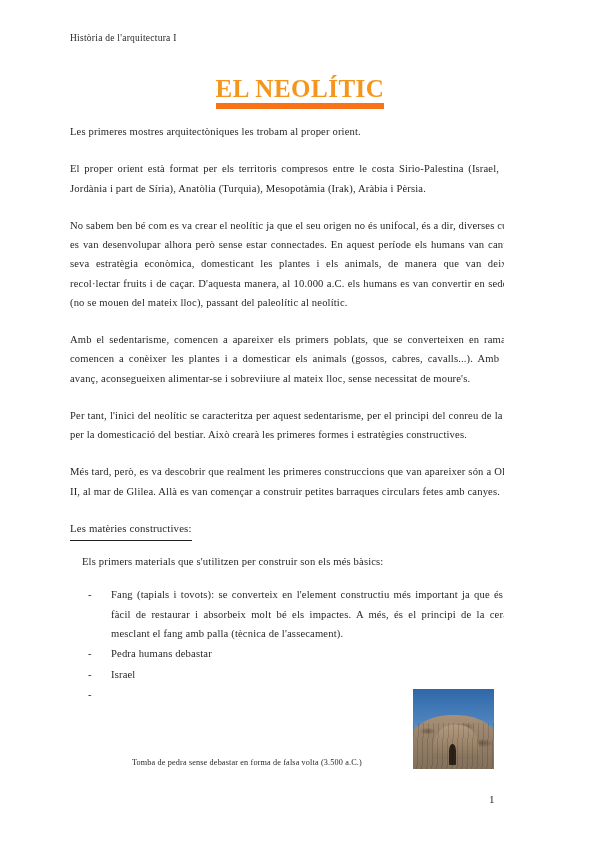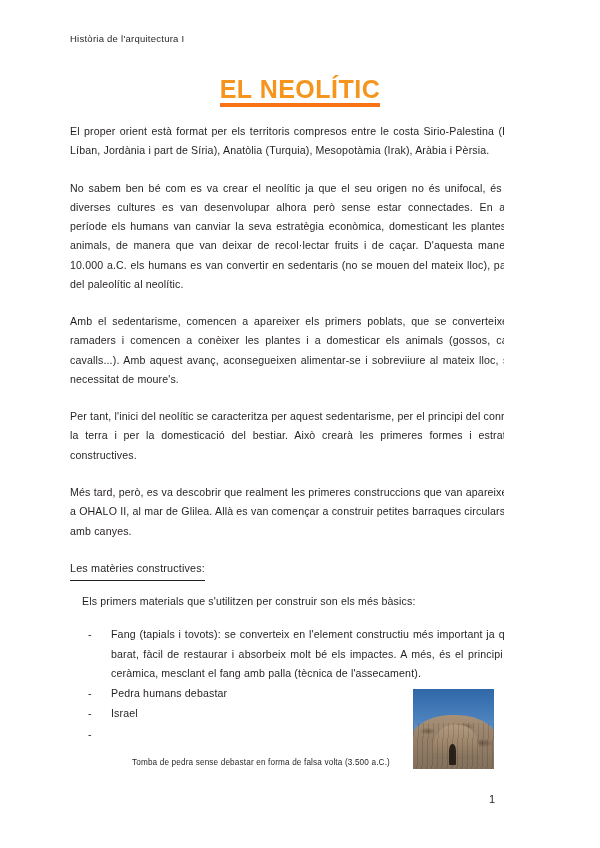--- a/index.html
+++ b/index.html
@@ -5,21 +5,21 @@
   html, body {
     margin: 0;
     padding: 0;
     background: #ffffff;
   }
   .page {
     position: relative;
     width: 504px;
     height: 848px;
     background: #ffffff;
-    font-family: Liberation Sans, sans-serif;
+    font-family: Liberation Serif, serif;
     color: #231f20;
     overflow: hidden;
   }
   .doc-header {
     position: absolute;
     left: 70px;
     top: 33px;
     font-size: 9.5px;
     letter-spacing: 0.25px;
     color: #231f20;
@@ -30,21 +30,21 @@
     top: 76px;
     width: 600px;
     text-align: center;
   }
   .doc-title {
     display: inline-block;
     font-size: 25px;
     font-weight: bold;
     letter-spacing: 0.5px;
     color: #F5951E;
-    border-bottom: 4px solid #f97316;
+    border-bottom: 6px solid #f97316;
     padding-bottom: 1px;
     line-height: 1.05;
   }
   .body-area {
     position: absolute;
     left: 70px;
     top: 122px;
     width: 462px;
   }
   p.para {
@@ -197,20 +197,21 @@
 <div class="page">
 
   <div class="doc-header">Història de l'arquitectura I</div>
 
   <div class="title-wrap">
     <span class="doc-title">EL NEOLÍTIC</span>
   </div>
 
   <div class="body-area">
 
+    <p class="para">Les primeres mostres arquitectòniques les trobam al proper orient.</p>
     <p class="para">El proper orient està format per els territoris compresos entre le costa Sirio-Palestina (Israel, Líban, Jordània i part de Síria), Anatòlia (Turquia), Mesopotàmia (Irak), Aràbia i Pèrsia.</p>
     <p class="para">No sabem ben bé com es va crear el neolític ja que el seu origen no és unifocal, és a dir, diverses cultures es van desenvolupar alhora però sense estar connectades. En aquest període els humans van canviar la seva estratègia econòmica, domesticant les plantes i els animals, de manera que van deixar de recol·lectar fruits i de caçar. D'aquesta manera, al 10.000 a.C. els humans es van convertir en sedentaris (no se mouen del mateix lloc), passant del paleolític al neolític.</p>
     <p class="para">Amb el sedentarisme, comencen a apareixer els primers poblats, que se converteixen en ramaders i comencen a conèixer les plantes i a domesticar els animals (gossos, cabres, cavalls...). Amb aquest avanç, aconsegueixen alimentar-se i sobreviiure al mateix lloc, sense necessitat de moure's.</p>
     <p class="para">Per tant, l'inici del neolític se caracteritza per aquest sedentarisme, per el principi del conreu de la terra i per la domesticació del bestiar. Això crearà les primeres formes i estratègies constructives.</p>
     <p class="para">Més tard, però, es va descobrir que realment les primeres construccions que van apareixer són a OHALO II, al mar de Glilea. Allà es van començar a construir petites barraques circulars fetes amb canyes.</p>
 
     <div class="section-heading">
       <span class="u">Les matèries constructives:</span>
     </div>
 

